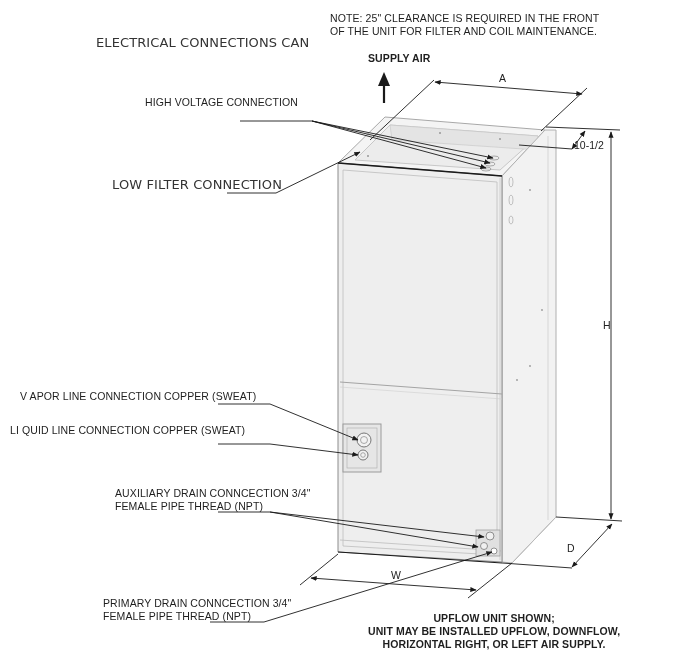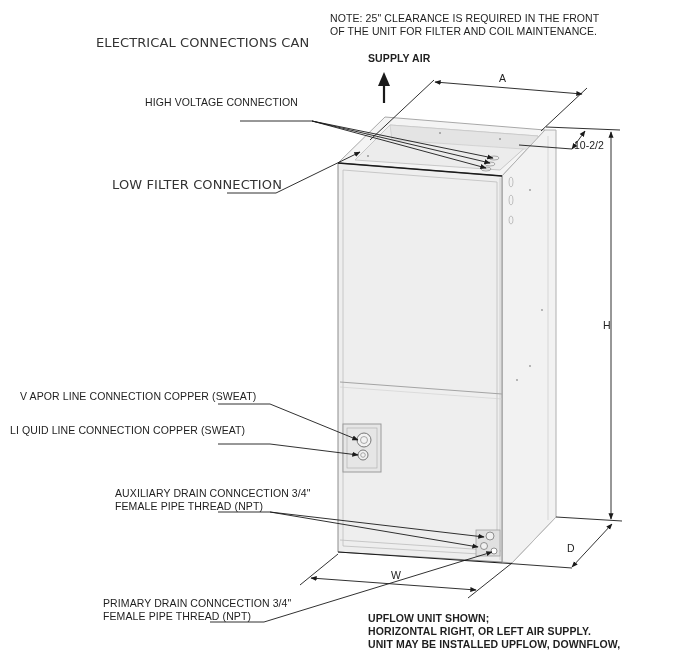--- a/index.html
+++ b/index.html
@@ -151,23 +151,23 @@
 <div class="lbl" style="left:115px; top:487px;">
   <div>AUXILIARY DRAIN CONNCECTION 3/4"</div>
   <div>FEMALE PIPE THREAD (NPT)</div>
 </div>
 
 <div class="lbl" style="left:103px; top:597px;">
   <div>PRIMARY  DRAIN CONNCECTION 3/4"</div>
   <div>FEMALE PIPE THREAD (NPT)</div>
 </div>
 
-<div class="lbl bold" style="left:368px; top:612px;">
+<div class="lbl bold" style="left:368px; top:612px;text-align:center;">
   <div>UPFLOW UNIT SHOWN;</div>
+  <div>UNIT MAY BE INSTALLED UPFLOW, DOWNFLOW,</div>
   <div>HORIZONTAL RIGHT, OR LEFT AIR SUPPLY.</div>
-  <div>UNIT MAY BE INSTALLED UPFLOW, DOWNFLOW,</div>
 </div>
 
 <div class="dim" style="left:499px; top:72px;">A</div>
-<div class="dim" style="left:574px; top:139px;">10-2/2</div>
+<div class="dim" style="left:574px; top:139px;">10-1/2</div>
 <div class="dim" style="left:603px; top:319px;">H</div>
 <div class="dim" style="left:391px; top:569px;">W</div>
 <div class="dim" style="left:567px; top:542px;">D</div>
 
 </body></html>

